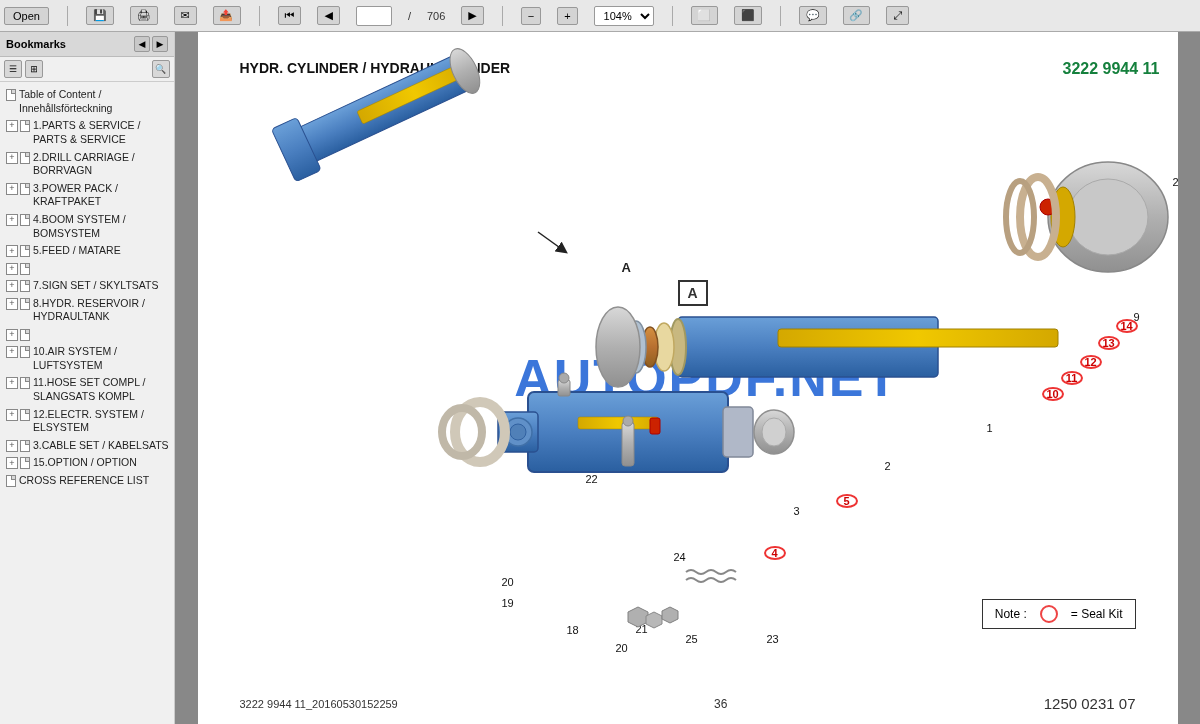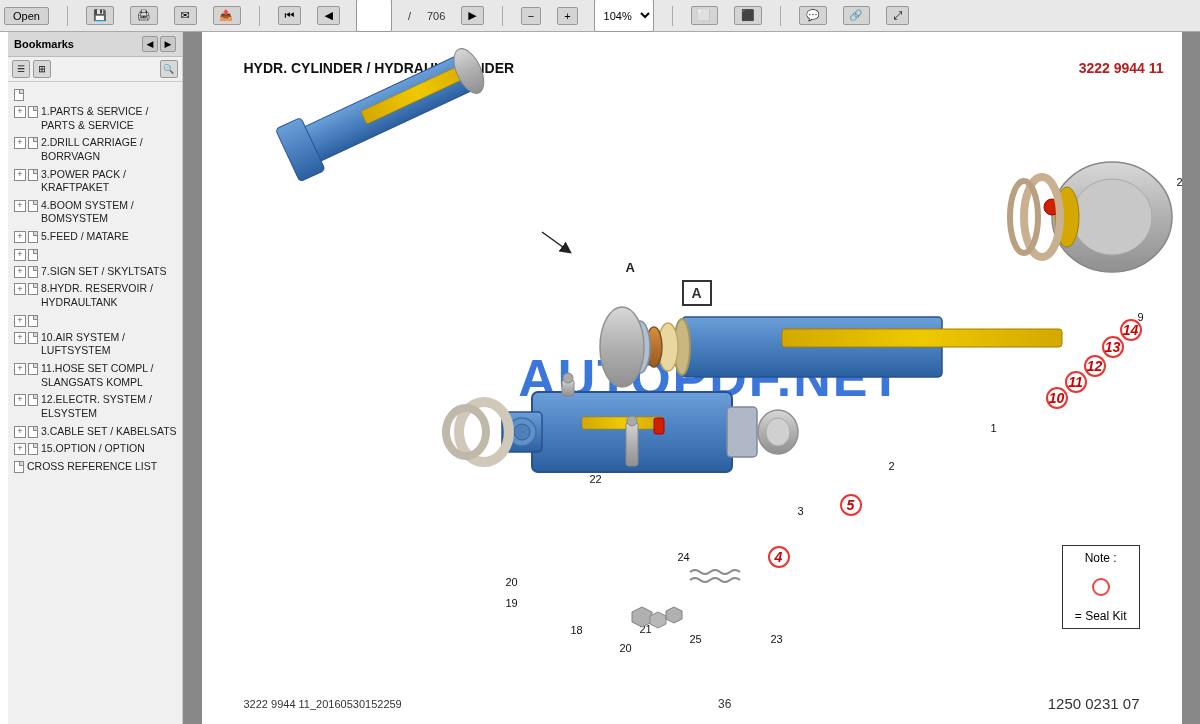--- a/index.html
+++ b/index.html
@@ -21,39 +21,39 @@
       border: 1px solid #999;
       border-radius: 2px;
       padding: 2px 6px;
       font-size: 11px;
       cursor: pointer;
       display: flex; align-items: center; justify-content: center;
     }
     .tb-divider { width: 1px; height: 20px; background: #aaa; margin: 0 2px; }
     .tb-input {
       width: 36px;
-      height: 33px;
+      height: 20px;
       border: 1px solid #999;
       border-radius: 2px;
       text-align: center;
       font-size: 11px;
       background: #fff;
     }
     .tb-label { font-size: 11px; color: #333; }
     .tb-open-btn {
       background: #d4d4d4;
       border: 1px solid #999;
       border-radius: 2px;
       padding: 2px 8px;
       font-size: 11px;
       cursor: pointer;
     }
 
     
-    #main { display: flex; flex: 1; overflow: hidden; margin-left: 8px; }
+    #main { display: flex; flex: 1; overflow: hidden; }
 
     
     #sidebar {
       width: 175px;
       flex-shrink: 0;
       background: #f0f0f0;
       border-right: 1px solid #ccc;
       display: flex;
       flex-direction: column;
       overflow: hidden;
@@ -173,23 +173,23 @@
       display: flex;
       justify-content: space-between;
       width: 920px;
     }
     .page-title-text {
       font-size: 14px;
       font-weight: bold;
       color: #111;
     }
     .page-num-text {
-      font-size: 14px;
+      font-size: 16px;
       font-weight: bold;
-      color: #b91c1c;
+      color: #15803d;
     }
 
     
     .watermark {
       position: absolute;
       top: 50%;
       left: 50%;
       transform: translate(-45%, -50%);
       font-size: 52px;
       font-weight: bold;
@@ -205,21 +205,20 @@
       position: absolute;
       bottom: 95px;
       right: 42px;
       border: 1px solid #333;
       padding: 5px 12px;
       font-size: 12px;
       background: #fff;
       display: flex;
       align-items: center;
       gap: 13px;
-      flex-direction: column;
     }
     .note-circle {
       width: 18px; height: 18px;
       border-radius: 50%;
       border: 2px solid #e44;
       display: inline-block;
       flex-shrink: 0;
     }
 
     
@@ -240,31 +239,30 @@
     .part-label {
       position: absolute;
       font-size: 11px;
       color: #111;
     }
 
     
     .circle-num {
       position: absolute;
       width: 22px;
-      height: 22px;
+      height: 14px;
       border-radius: 50%;
       border: 2px solid #e33;
       background: rgba(255,255,255,0.8);
       display: flex;
       align-items: center;
       justify-content: center;
-      font-size: 14px;
+      font-size: 11px;
       font-weight: bold;
       color: #c00;
-      font-style: italic;
     }
 
     
     .a-box {
       position: absolute;
       border: 2px solid #333;
       padding: 3px 8px;
       font-size: 14px;
       font-weight: bold;
       background: #fff;
@@ -342,20 +340,21 @@
     <div id="sidebar-toolbar">
       <button class="s-btn">☰</button>
       <button class="s-btn">⊞</button>
       <div style="flex:1"></div>
       <button class="s-btn">🔍</button>
     </div>
     <div id="sidebar-content">
 
       <div class="tree-item">
         <span class="page-icon"></span>
+        <span class="tree-item-text">Table of Content / Innehållsförteckning</span>
       </div>
 
       <div class="tree-item">
         <span class="expander">+</span>
         <span class="page-icon"></span>
         <span class="tree-item-text">1.PARTS &amp; SERVICE / PARTS &amp; SERVICE</span>
       </div>
       <div class="tree-item">
         <span class="expander">+</span>
         <span class="page-icon"></span>

